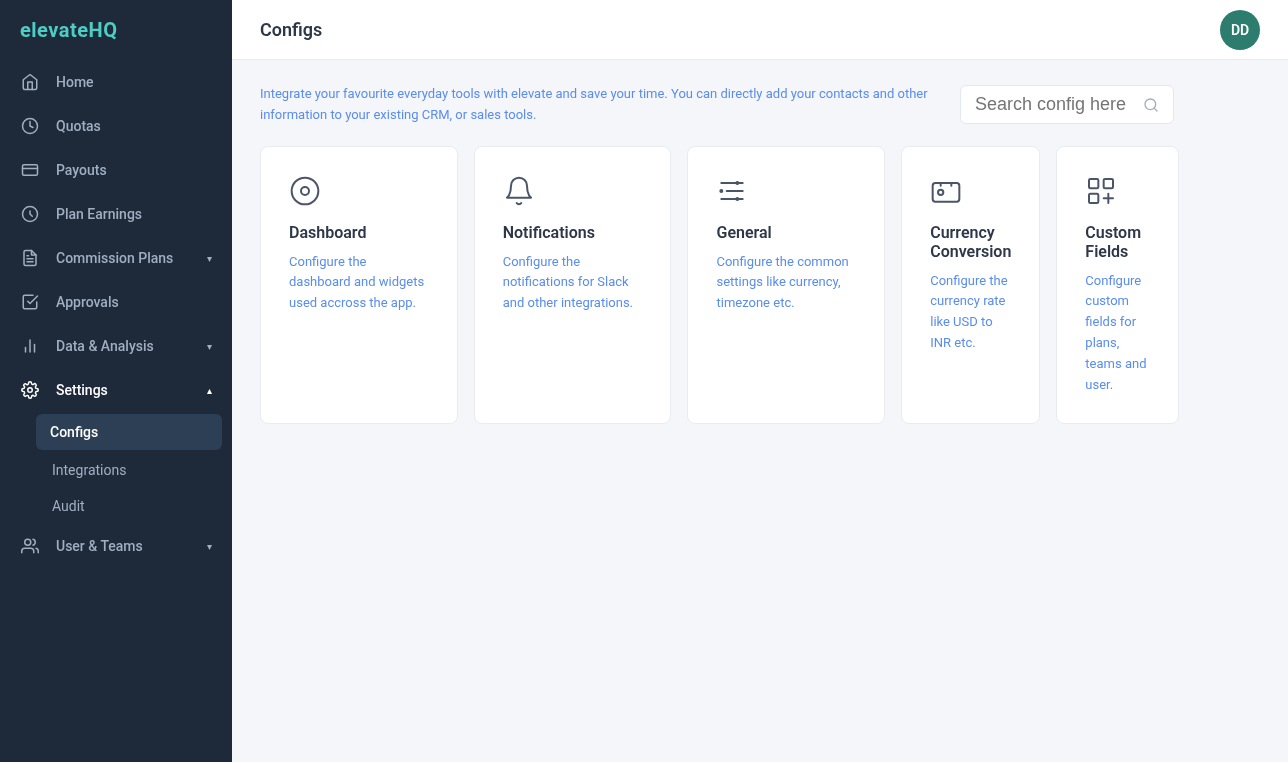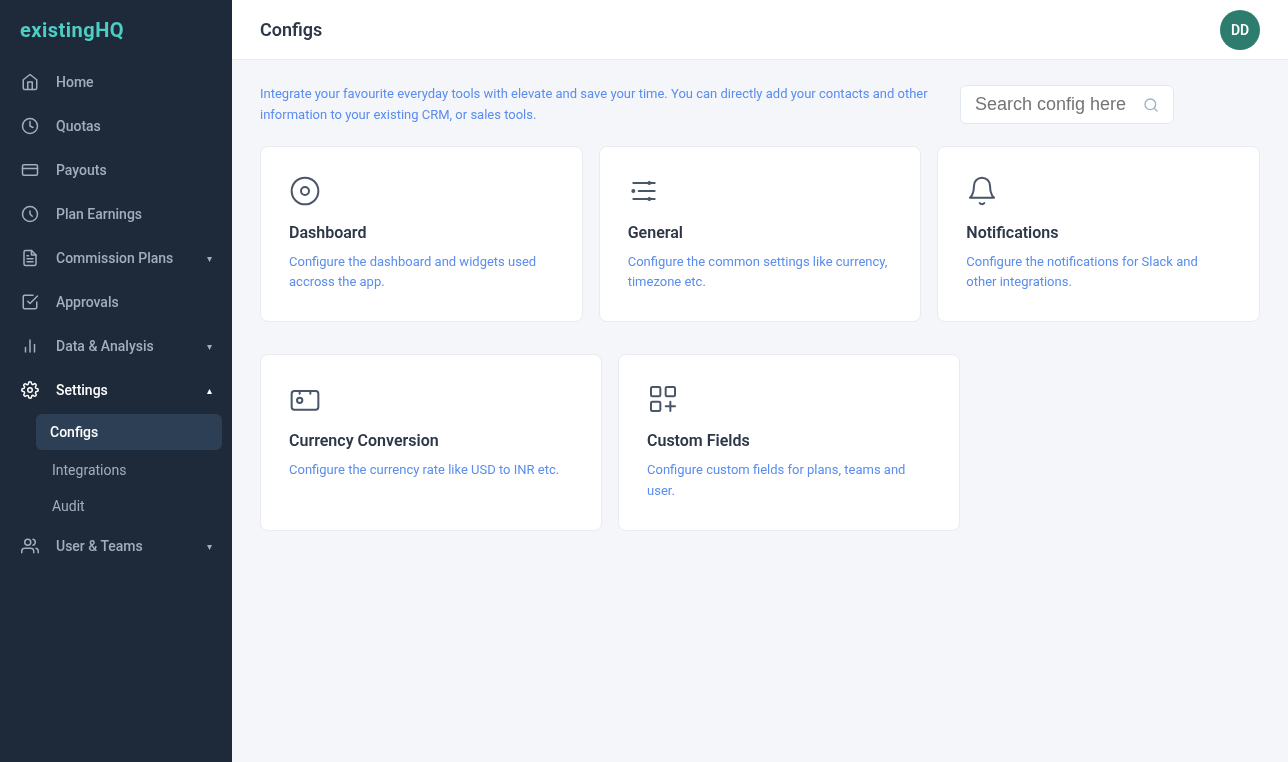--- a/index.html
+++ b/index.html
@@ -106,21 +106,21 @@
       border-radius: 6px;
       padding: 8px 14px;
       gap: 8px;
       min-width: 200px;
     }
     .search-box input {
       border: none; outline: none; font-size: 18px; color: #a0aec0; background: transparent; width: 160px;
     }
 
     
-    .cards-grid { display: flex; flex-direction: column; gap: 32px; }
+    .cards-grid { display: flex; flex-direction: row; gap: 16px; }
     .cards-row { display: flex; gap: 16px; }
     .config-card {
       background: #fff;
       border: 1px solid #e8ecf0;
       border-radius: 8px;
       padding: 28px 28px 28px 28px;
       flex: 1;
       cursor: pointer;
       transition: box-shadow 0.15s;
     }
@@ -129,21 +129,21 @@
     .card-desc { font-size: 13px; color: #5a8dee; line-height: 1.6; }
 
     
     svg { display: block; }
   </style>
 </head>
 <body>
 
 <aside class="sidebar">
   <div class="sidebar-logo">
-    <span>existing</span><span style="color:#4ecdc4;">HQ</span>
+    <span>elevate</span><span style="color:#4ecdc4;">HQ</span>
   </div>
 
   <nav class="sidebar-nav">
 
     <div class="nav-item">
       <span class="nav-icon">
         <svg width="18" height="18" viewBox="0 0 24 24" fill="none" stroke="#a0aec0" stroke-width="2" stroke-linecap="round" stroke-linejoin="round">
             <path d="M3 9l9-7 9 7v11a2 2 0 0 1-2 2H5a2 2 0 0 1-2-2z"></path>
             <polyline points="9 22 9 12 15 12 15 22"></polyline>
           </svg>
@@ -288,42 +288,42 @@
                 <circle cx="12" cy="12" r="3"></circle>
               </svg>
           </div>
           <div class="card-title">Dashboard</div>
           <div class="card-desc">Configure the dashboard and widgets used accross the app.</div>
         </div>
 
         <div class="config-card">
           <div class="card-icon">
             <svg width="32" height="32" viewBox="0 0 24 24" fill="none" stroke="#4a5568" stroke-width="1.5" stroke-linecap="round" stroke-linejoin="round">
+                <path d="M18 8A6 6 0 0 0 6 8c0 7-3 9-3 9h18s-3-2-3-9"></path>
+                <path d="M13.73 21a2 2 0 0 1-3.46 0"></path>
+              </svg>
+          </div>
+          <div class="card-title">Notifications</div>
+          <div class="card-desc">Configure the notifications for Slack and other integrations.</div>
+        </div>
+
+        <div class="config-card">
+          <div class="card-icon">
+            <svg width="32" height="32" viewBox="0 0 24 24" fill="none" stroke="#4a5568" stroke-width="1.5" stroke-linecap="round" stroke-linejoin="round">
                 <line x1="4" y1="6" x2="20" y2="6"></line>
                 <line x1="8" y1="12" x2="20" y2="12"></line>
                 <line x1="4" y1="18" x2="20" y2="18"></line>
                 <circle cx="4" cy="12" r="1.5" fill="#4a5568" stroke="none"></circle>
                 <circle cx="16" cy="6" r="1.5" fill="#4a5568" stroke="none"></circle>
                 <circle cx="16" cy="18" r="1.5" fill="#4a5568" stroke="none"></circle>
               </svg>
           </div>
           <div class="card-title">General</div>
           <div class="card-desc">Configure the common settings like currency, timezone etc.</div>
         </div>
-
-        <div class="config-card">
-          <div class="card-icon">
-            <svg width="32" height="32" viewBox="0 0 24 24" fill="none" stroke="#4a5568" stroke-width="1.5" stroke-linecap="round" stroke-linejoin="round">
-                <path d="M18 8A6 6 0 0 0 6 8c0 7-3 9-3 9h18s-3-2-3-9"></path>
-                <path d="M13.73 21a2 2 0 0 1-3.46 0"></path>
-              </svg>
-          </div>
-          <div class="card-title">Notifications</div>
-          <div class="card-desc">Configure the notifications for Slack and other integrations.</div>
-        </div>
       </div>
 
       <div class="cards-row">
 
         <div class="config-card">
           <div class="card-icon">
             <svg width="32" height="32" viewBox="0 0 24 24" fill="none" stroke="#4a5568" stroke-width="1.5" stroke-linecap="round" stroke-linejoin="round">
                 <rect x="2" y="6" width="20" height="14" rx="2"></rect>
                 <circle cx="8" cy="13" r="2"></circle>
                 <path d="M8 8V6"></path>

